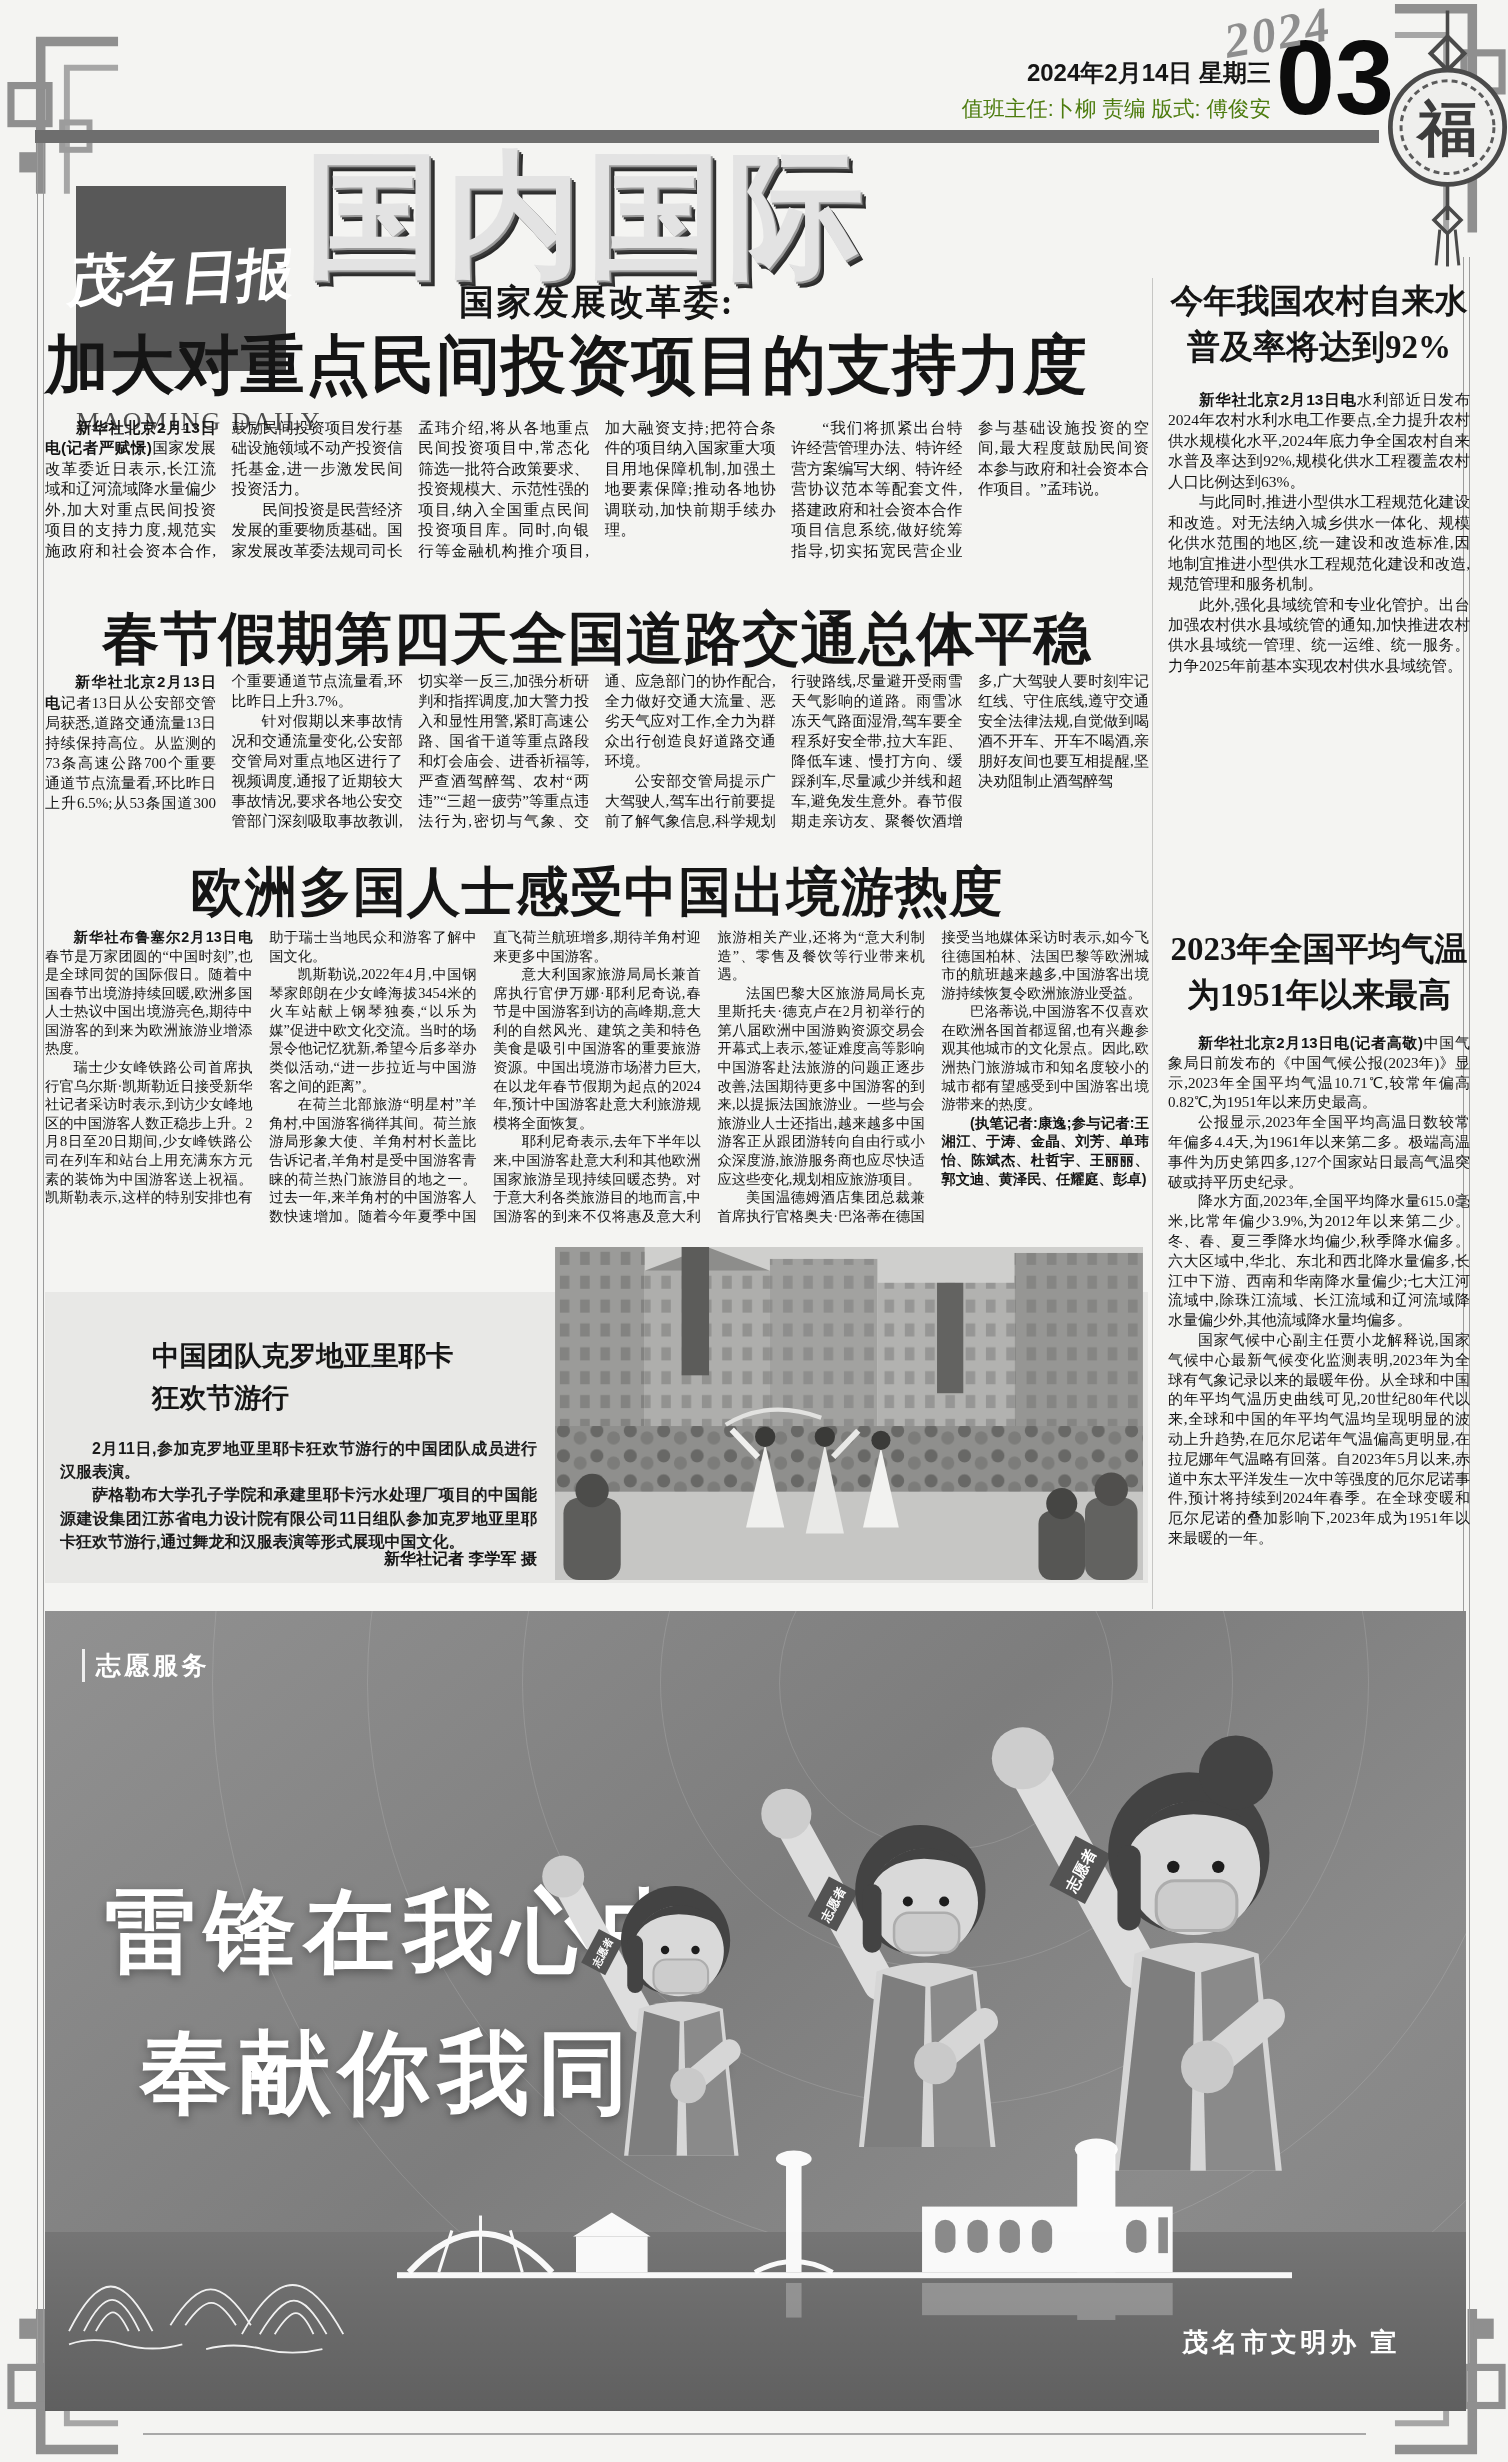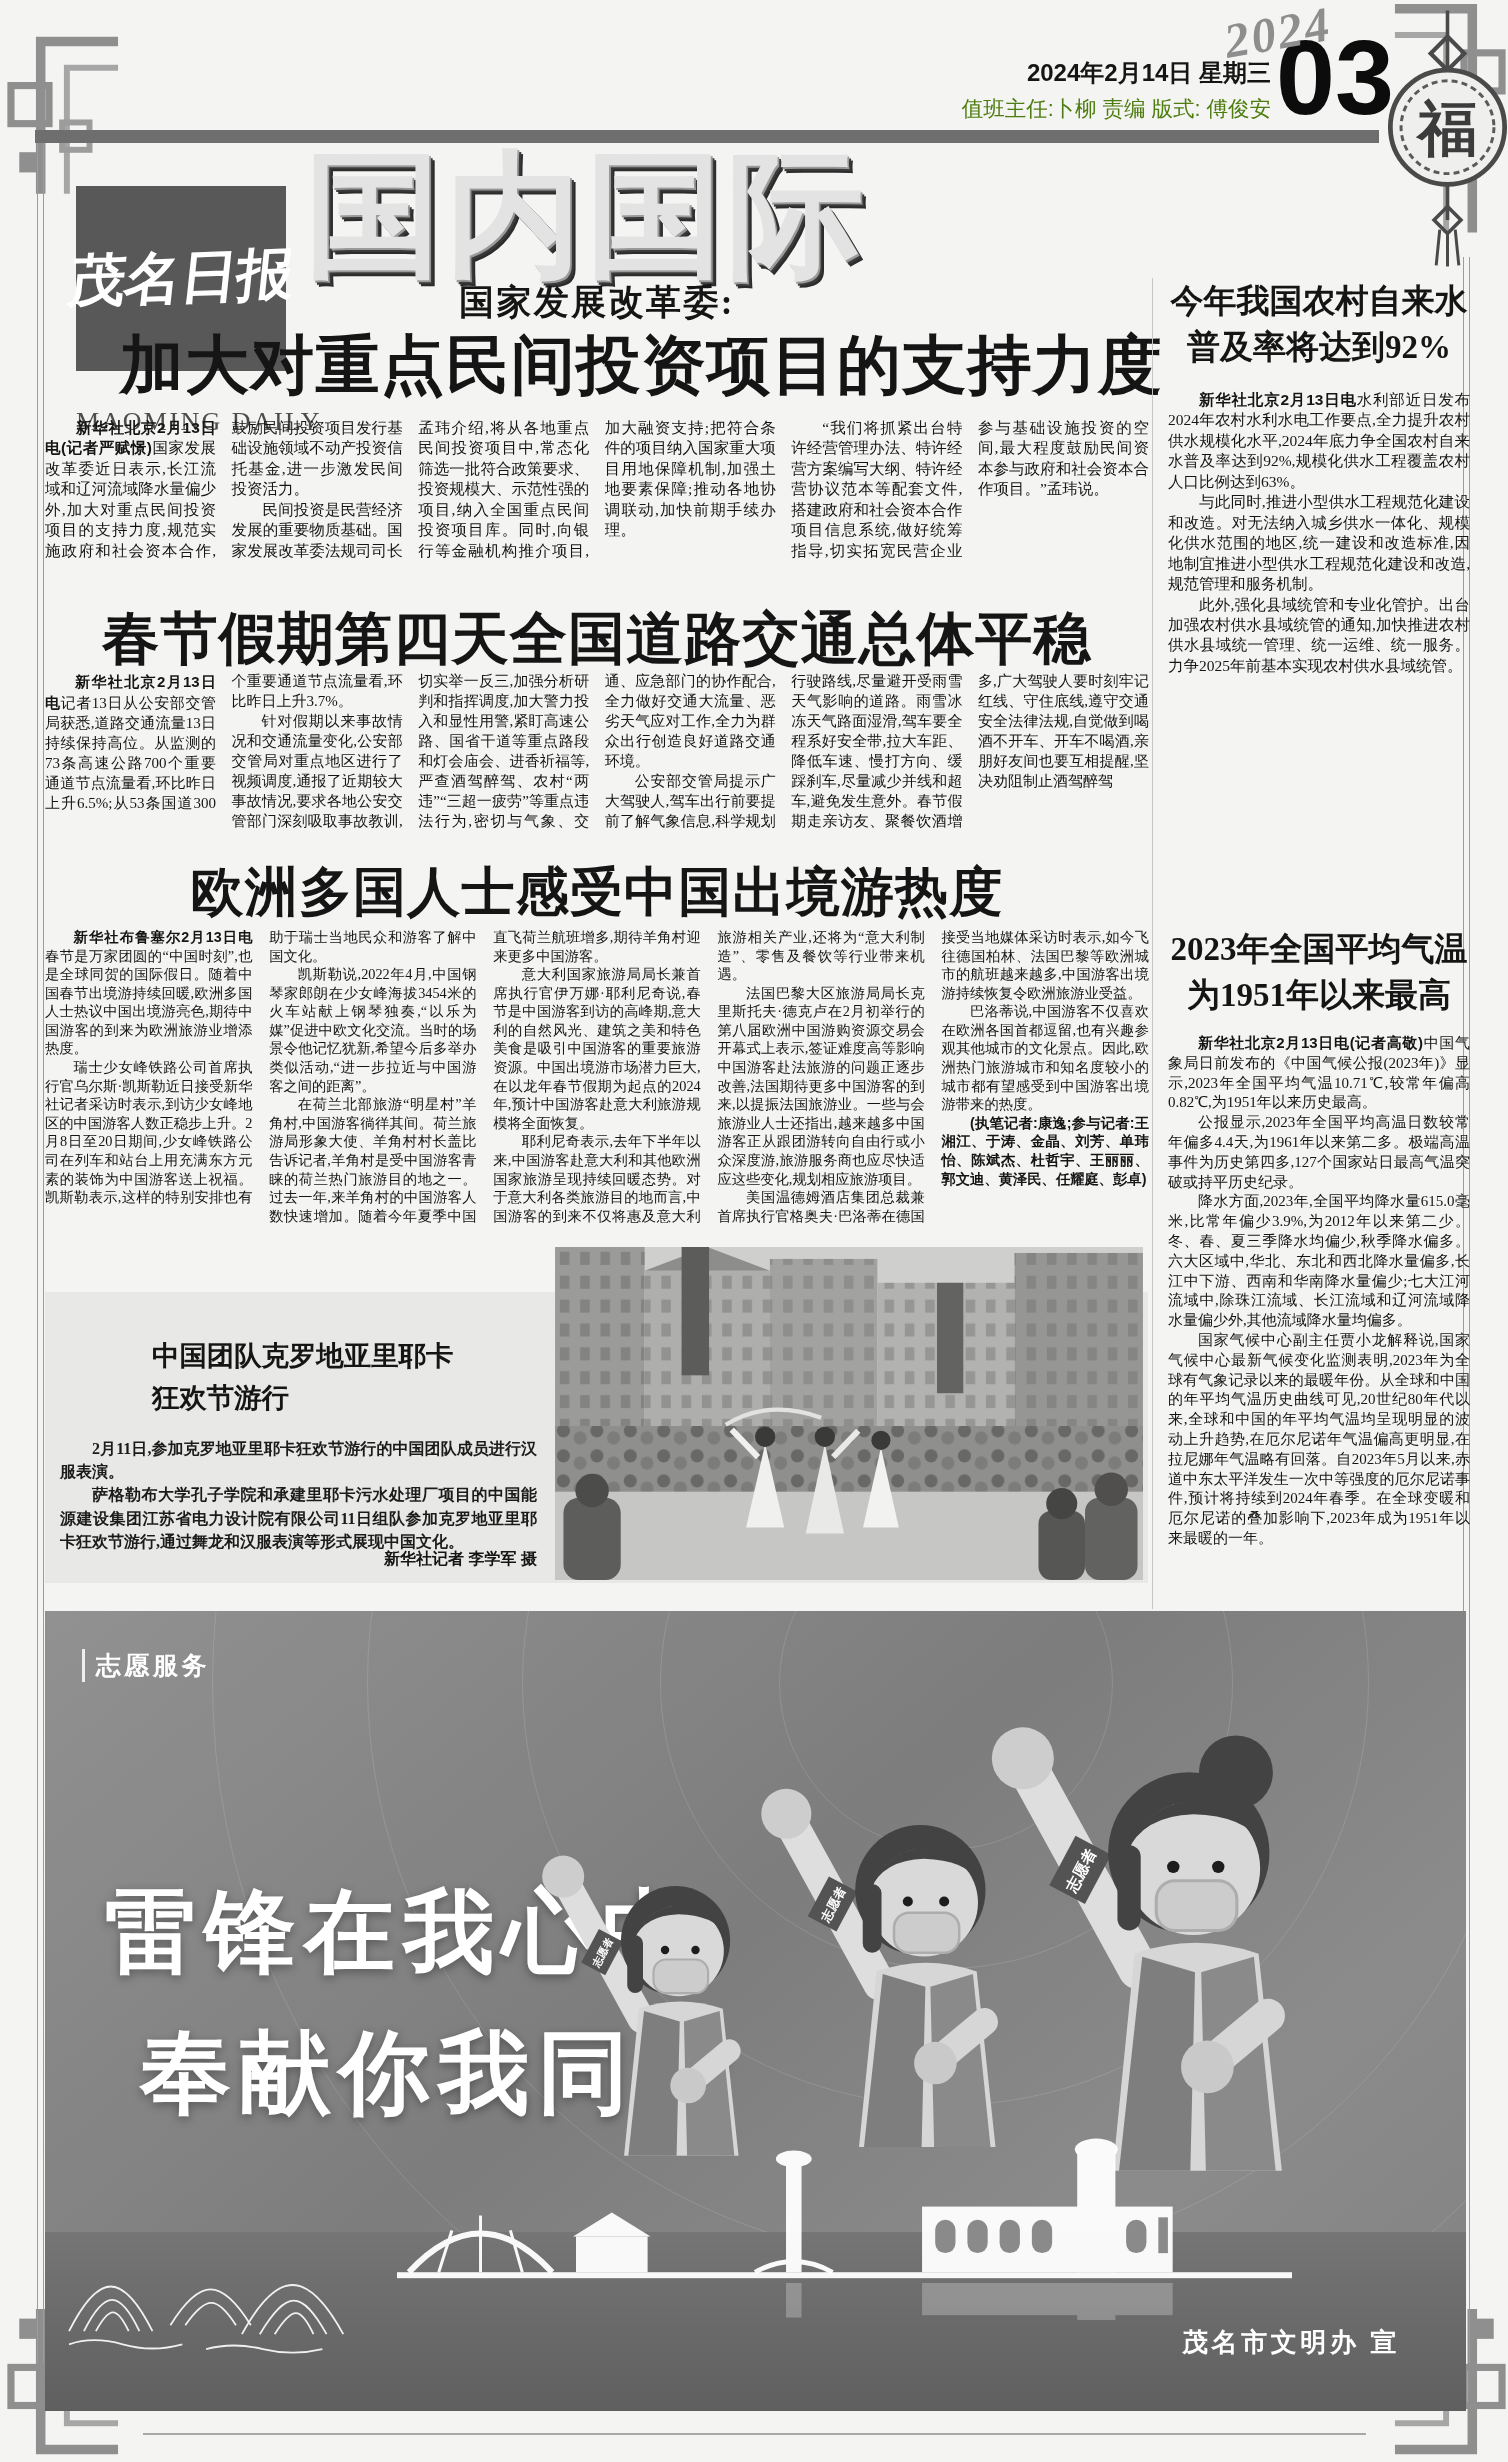--- a/index.html
+++ b/index.html
@@ -34,21 +34,21 @@
   .staff-line { right:237px; top:94px; font-family:"Liberation Sans",sans-serif;
     font-size:21.5px; white-space:nowrap; color:#4d7c0f; }
   .page-no { left:1276px; top:24px; font-family:"Liberation Sans",sans-serif;
     font-size:106px; font-weight:700; line-height:1; color:#0c0c0c; }
   .year-script { left:1224px; top:3.6px; font-size:49px; font-weight:700; font-style:italic;
     color:#8e8e8e; transform:rotate(-10deg); letter-spacing:2.4px; }
 
   
   .kicker { left:45px; top:279px; width:1104px; text-align:center;
     font-size:35px; font-weight:700; letter-spacing:2.4px; }
-  .headline-1 { left:59px; top:322px; width:1104px; text-align:right;
+  .headline-1 { left:45px; top:322px; width:1104px; text-align:left;
     font-size:64px; font-weight:700; white-space:nowrap; letter-spacing:1.2px; }
   .headline-2 { left:45px; top:601px; width:1104px; text-align:center;
     font-size:57px; font-weight:700; white-space:nowrap; letter-spacing:1.2px; }
   .headline-3 { left:45px; top:857px; width:1104px; text-align:center;
     font-size:53px; font-weight:700; white-space:nowrap; letter-spacing:1.2px; }
   .body-cols { text-align:justify; overflow:hidden; }
   .body-cols p { text-indent:2em; margin:0; }
   .body-cols .dl, .sb-body .dl { font-family:"Liberation Sans",sans-serif; font-weight:700; }
   .body-1 { left:45px; top:418px; width:1104px; height:180px;
     column-count:6; column-gap:15.5px; font-size:15.5px; line-height:1.32; }
@@ -65,21 +65,21 @@
   .sb-head.h1 { top:278px; }
   .sb-head.h2 { top:926px; }
   .sb-body { left:1168px; width:302px; text-align:justify; overflow:hidden; }
   .sb-body p { text-indent:2em; }
   .sb-body.b1 { top:390px; height:501px; font-size:15.5px; line-height:1.32; }
   .sb-body.b2 { top:1033px; height:576px; font-size:15px; line-height:1.32; }
 
   
   .photo-panel { left:45px; top:1292px; width:1103px; height:291px; background:#e8e8e6; }
   .photo-title { left:152px; top:1335px; width:418px; font-size:27.4px; font-weight:700; line-height:1.55; }
-  .photo-caption { left:60px; top:1437px; width:477px; font-family:Liberation Serif, serif;
+  .photo-caption { left:60px; top:1437px; width:477px; font-family:Liberation Sans, sans-serif;
     font-weight:700; font-size:16px; line-height:1.45; text-align:justify; color:#1b1b1b; }
   .photo-caption p { text-indent:2em; }
   .photo-credit { left:60px; top:1549px; width:477px; text-align:right;
     font-family:"Liberation Sans",sans-serif; font-weight:700; font-size:16px; }
   .photo-frame { left:555px; top:1247px; width:588px; height:333px; overflow:hidden; background:#bdbdbb; }
 
   
   .poster { left:45px; top:1611px; width:1421px; height:800px; overflow:hidden;
     background:linear-gradient(140deg,#919191 0%,#7d7d7d 45%,#8b8b8b 75%,#828282 100%); }
   .poster .ring { position:absolute; border:1.2px solid rgba(255,255,255,0.13); border-radius:50%; }

